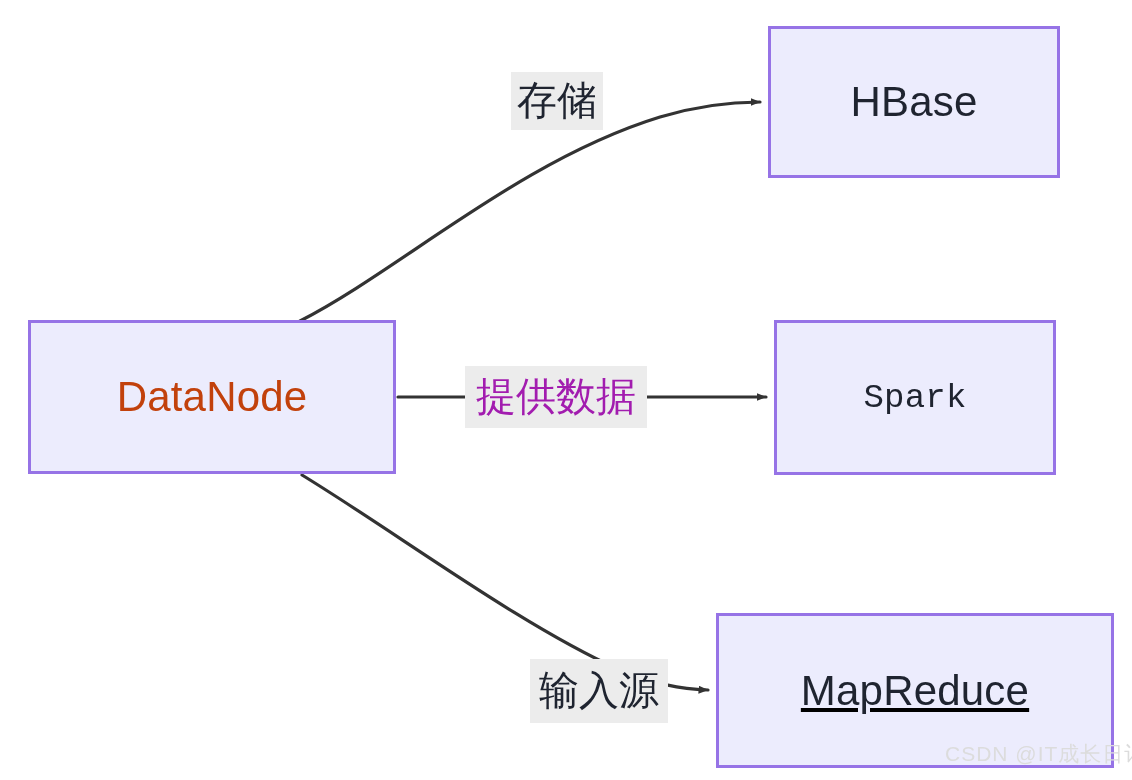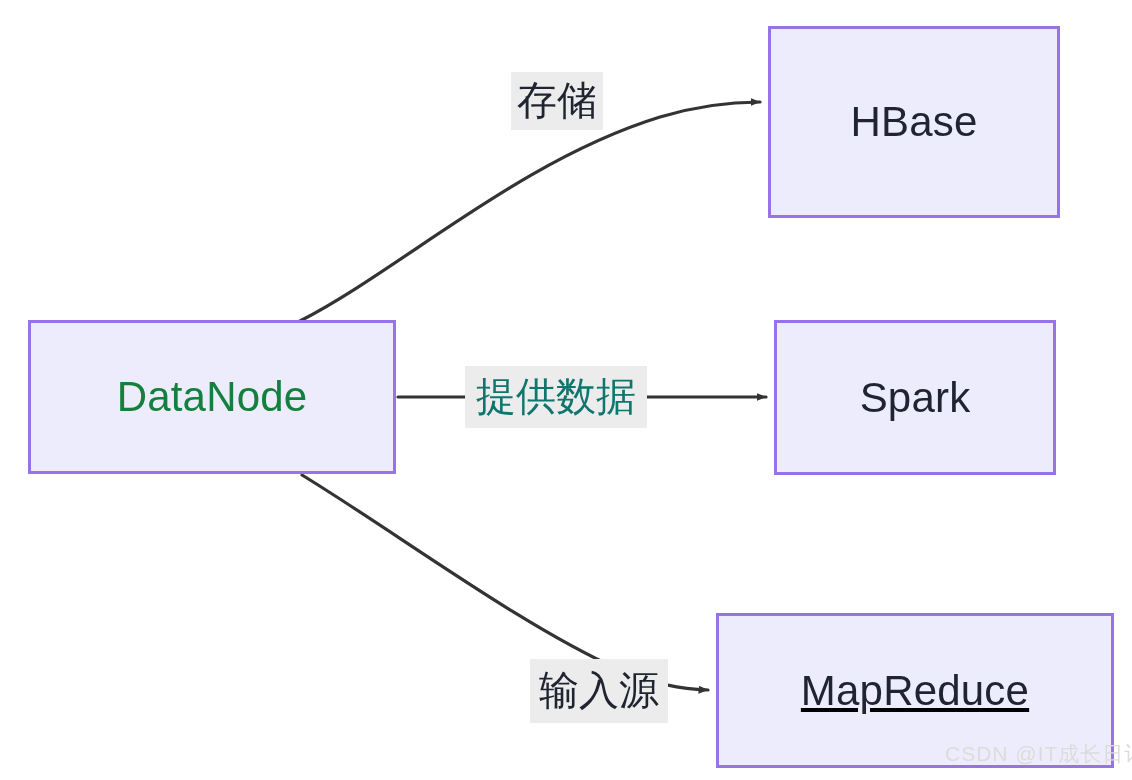--- a/index.html
+++ b/index.html
@@ -79,40 +79,40 @@
     </g>
     <g>
       <path class="edge-path" fill="none" stroke="#333333" stroke-width="3.2" stroke-linecap="round" marker-end="url(#arrowhead)" d="M 398,397 L 766,397"></path>
     </g>
     <g>
       <path class="edge-path" fill="none" stroke="#333333" stroke-width="3.2" stroke-linecap="round" marker-end="url(#arrowhead)" d="M 302,475 C 400,535 520,625 620,670 C 655,684 680,689 708,690"></path>
     </g>
   </svg>
 
   <div class="node-box" style="left: 28px; top: 320px; width: 368px; height: 154px; background: rgb(236, 236, 253); border-color: rgb(150, 115, 230);">
-    <span class="node-label" style="font-size: 42px; color: #15803d;">DataNode</span>
+    <span class="node-label" style="font-size: 42px; color: #c2410c;">DataNode</span>
   </div>
 
-  <div class="node-box" style="left: 768px; top: 26px; width: 292px; height: 192px; background: rgb(236, 236, 253); border-color: rgb(150, 115, 230); justify-content: center;">
+  <div class="node-box" style="left: 768px; top: 26px; width: 292px; height: 152px; background: rgb(236, 236, 253); border-color: rgb(150, 115, 230); justify-content: center;">
     <span class="node-label" style="font-size: 42px; color: rgb(31, 36, 48);">HBase</span>
   </div>
 
   <div class="node-box" style="left: 774px; top: 320px; width: 282px; height: 155px; background: rgb(236, 236, 253); border-color: rgb(150, 115, 230);">
-    <span class="node-label" style="font-size: 42px; color: rgb(31, 36, 48);">Spark</span>
+    <span class="node-label" style="font-size: 34px; color: rgb(31, 36, 48); font-family: Liberation Mono, monospace;">Spark</span>
   </div>
 
   <div class="node-box" style="left: 716px; top: 613px; width: 398px; height: 155px; background: rgb(236, 236, 253); border-color: rgb(150, 115, 230); text-decoration: underline;">
     <span class="node-label" style="font-size: 42px; color: rgb(31, 36, 48);">MapReduce</span>
   </div>
 
   <div class="edge-label" style="left: 511px; top: 72px; width: 92px; height: 58px; font-size: 40px; background: rgb(236, 236, 236); color: rgb(31, 36, 48);">
     <span>存储</span>
   </div>
 
-  <div class="edge-label" style="left: 465px; top: 366px; width: 182px; height: 62px; font-size: 40px; background: rgb(236, 236, 236); color: #0f766e;">
+  <div class="edge-label" style="left: 465px; top: 366px; width: 182px; height: 62px; font-size: 40px; background: rgb(236, 236, 236); color: #a21caf;">
     <span>提供数据</span>
   </div>
 
   <div class="edge-label" style="left: 486px; top: 659px; width: 138px; height: 64px; font-size: 40px; background: rgb(236, 236, 236); color: rgb(31, 36, 48); margin-left: 44px;">
     <span>输入源</span>
   </div>
 
   <div class="watermark" style="left: 945px; top: 740px; color: rgb(220, 220, 220);">CSDN @IT成长日记</div>
 
 </div>

